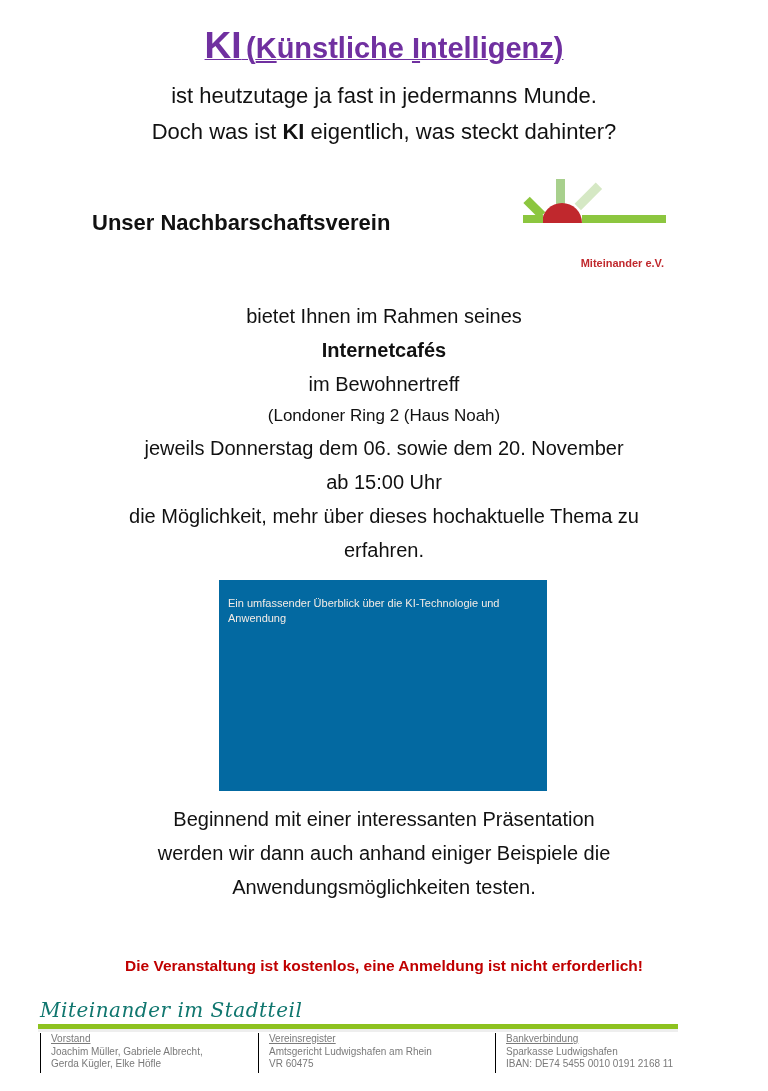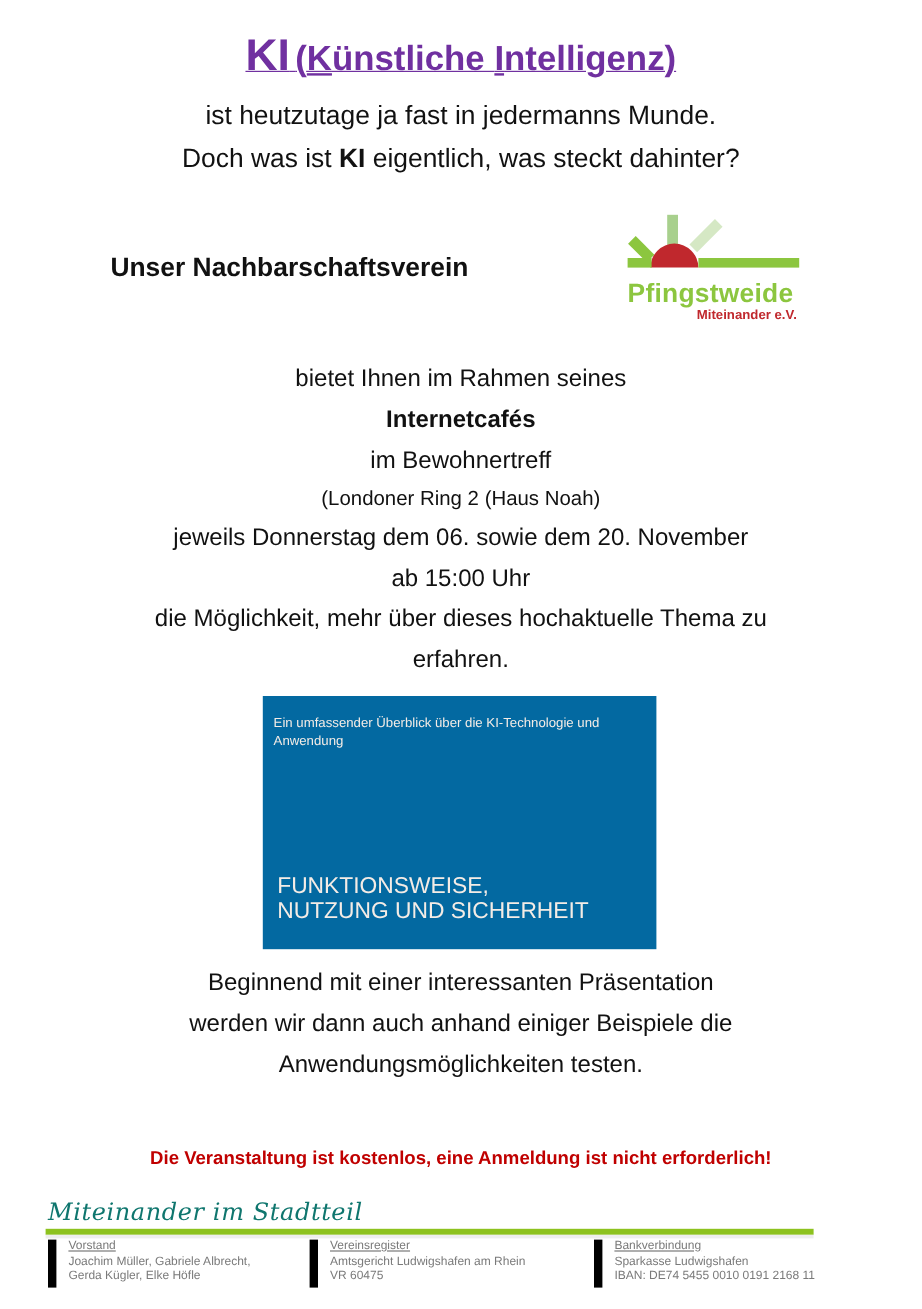--- a/index.html
+++ b/index.html
@@ -41,21 +41,21 @@
     .b1 { top: 808px; }
     .b2 { top: 842px; }
     .b3 { top: 876px; }
 
     .notice { top: 957px; font-size: 15.5px; font-weight: bold; color: #c00000; }
 
     .footer-script { position: absolute; left: 40px; top: 998px; font-family: "DejaVu Serif", serif; font-style: italic; font-size: 20px; color: #0f766e; letter-spacing: 0.5px; }
     .footer-bar { position: absolute; left: 38px; top: 1024px; width: 640px; height: 5px; background: #8dc21f; }
     .footer-bar-light { position: absolute; left: 38px; top: 1029px; width: 640px; height: 3px; background: #eeeeee; }
 
-    .fcol { position: absolute; top: 1033px; font-size: 10px; line-height: 12.5px; color: #7a7a7a; padding-left: 10px; border-left: 7px solid #000000; height: 40px; }
+    .fcol { position: absolute; top: 1033px; font-size: 10px; line-height: 12.5px; color: #7a7a7a; padding-left: 10px; border-left: 1px solid #000000; height: 40px; }
     .fcol .fh { text-decoration: underline; }
     .fc1 { left: 40px; width: 220px; }
     .fc2 { left: 258px; width: 228px; }
     .fc3 { left: 495px; width: 200px; }
   </style>
 </head>
 <body>
 
 <div class="center title">
   <span class="ki">KI</span>
@@ -69,39 +69,34 @@
 
 <div class="logo">
   <svg width="150" height="60" viewBox="0 0 150 60" style="position:absolute;left:0;top:0;">
     <rect x="36" y="2" width="9" height="30" fill="#a8d08d"></rect>
     <rect x="10" y="20" width="9" height="22" fill="#8cc63f" transform="rotate(-45 14 31)"></rect>
     <rect x="64" y="4" width="9" height="30" fill="#d5e8c4" transform="rotate(45 68 19)"></rect>
     <path d="M22 46 A20 20 0 0 1 62 46 Z" fill="#c0282d"></path>
     <rect x="3" y="38" width="20" height="8" fill="#8cc63f"></rect>
     <rect x="62" y="38" width="84" height="8" fill="#8cc63f"></rect>
   </svg>
-  <div class="logo-word">Pfingstweide</div>
   <div class="logo-sub">Miteinander e.V.</div>
 </div>
 
 <div class="center line l1">bietet Ihnen im Rahmen seines</div>
 <div class="center line l2">Internetcafés</div>
 <div class="center line l3">im Bewohnertreff</div>
 <div class="center line l4">(Londoner Ring 2 (Haus Noah)</div>
 <div class="center line l5">jeweils Donnerstag dem 06. sowie dem 20.  November</div>
 <div class="center line l6">ab 15:00 Uhr</div>
 <div class="center line l7">die Möglichkeit, mehr über dieses hochaktuelle Thema zu</div>
 <div class="center line l8">erfahren.</div>
 
 <div class="card">
   <div class="card-sub">Ein umfassender Überblick über die KI-Technologie und Anwendung</div>
-  <div class="card-h2">
-    <div>FUNKTIONSWEISE,</div>
-    <div>NUTZUNG UND SICHERHEIT</div>
-  </div>
 </div>
 
 <div class="center line b1">Beginnend mit einer interessanten Präsentation</div>
 <div class="center line b2">werden wir dann auch anhand einiger Beispiele die</div>
 <div class="center line b3">Anwendungsmöglichkeiten testen.</div>
 
 <div class="center notice">Die Veranstaltung ist kostenlos, eine Anmeldung ist nicht erforderlich!</div>
 
 <div class="footer-script">Miteinander im Stadtteil</div>
 <div class="footer-bar"></div>

